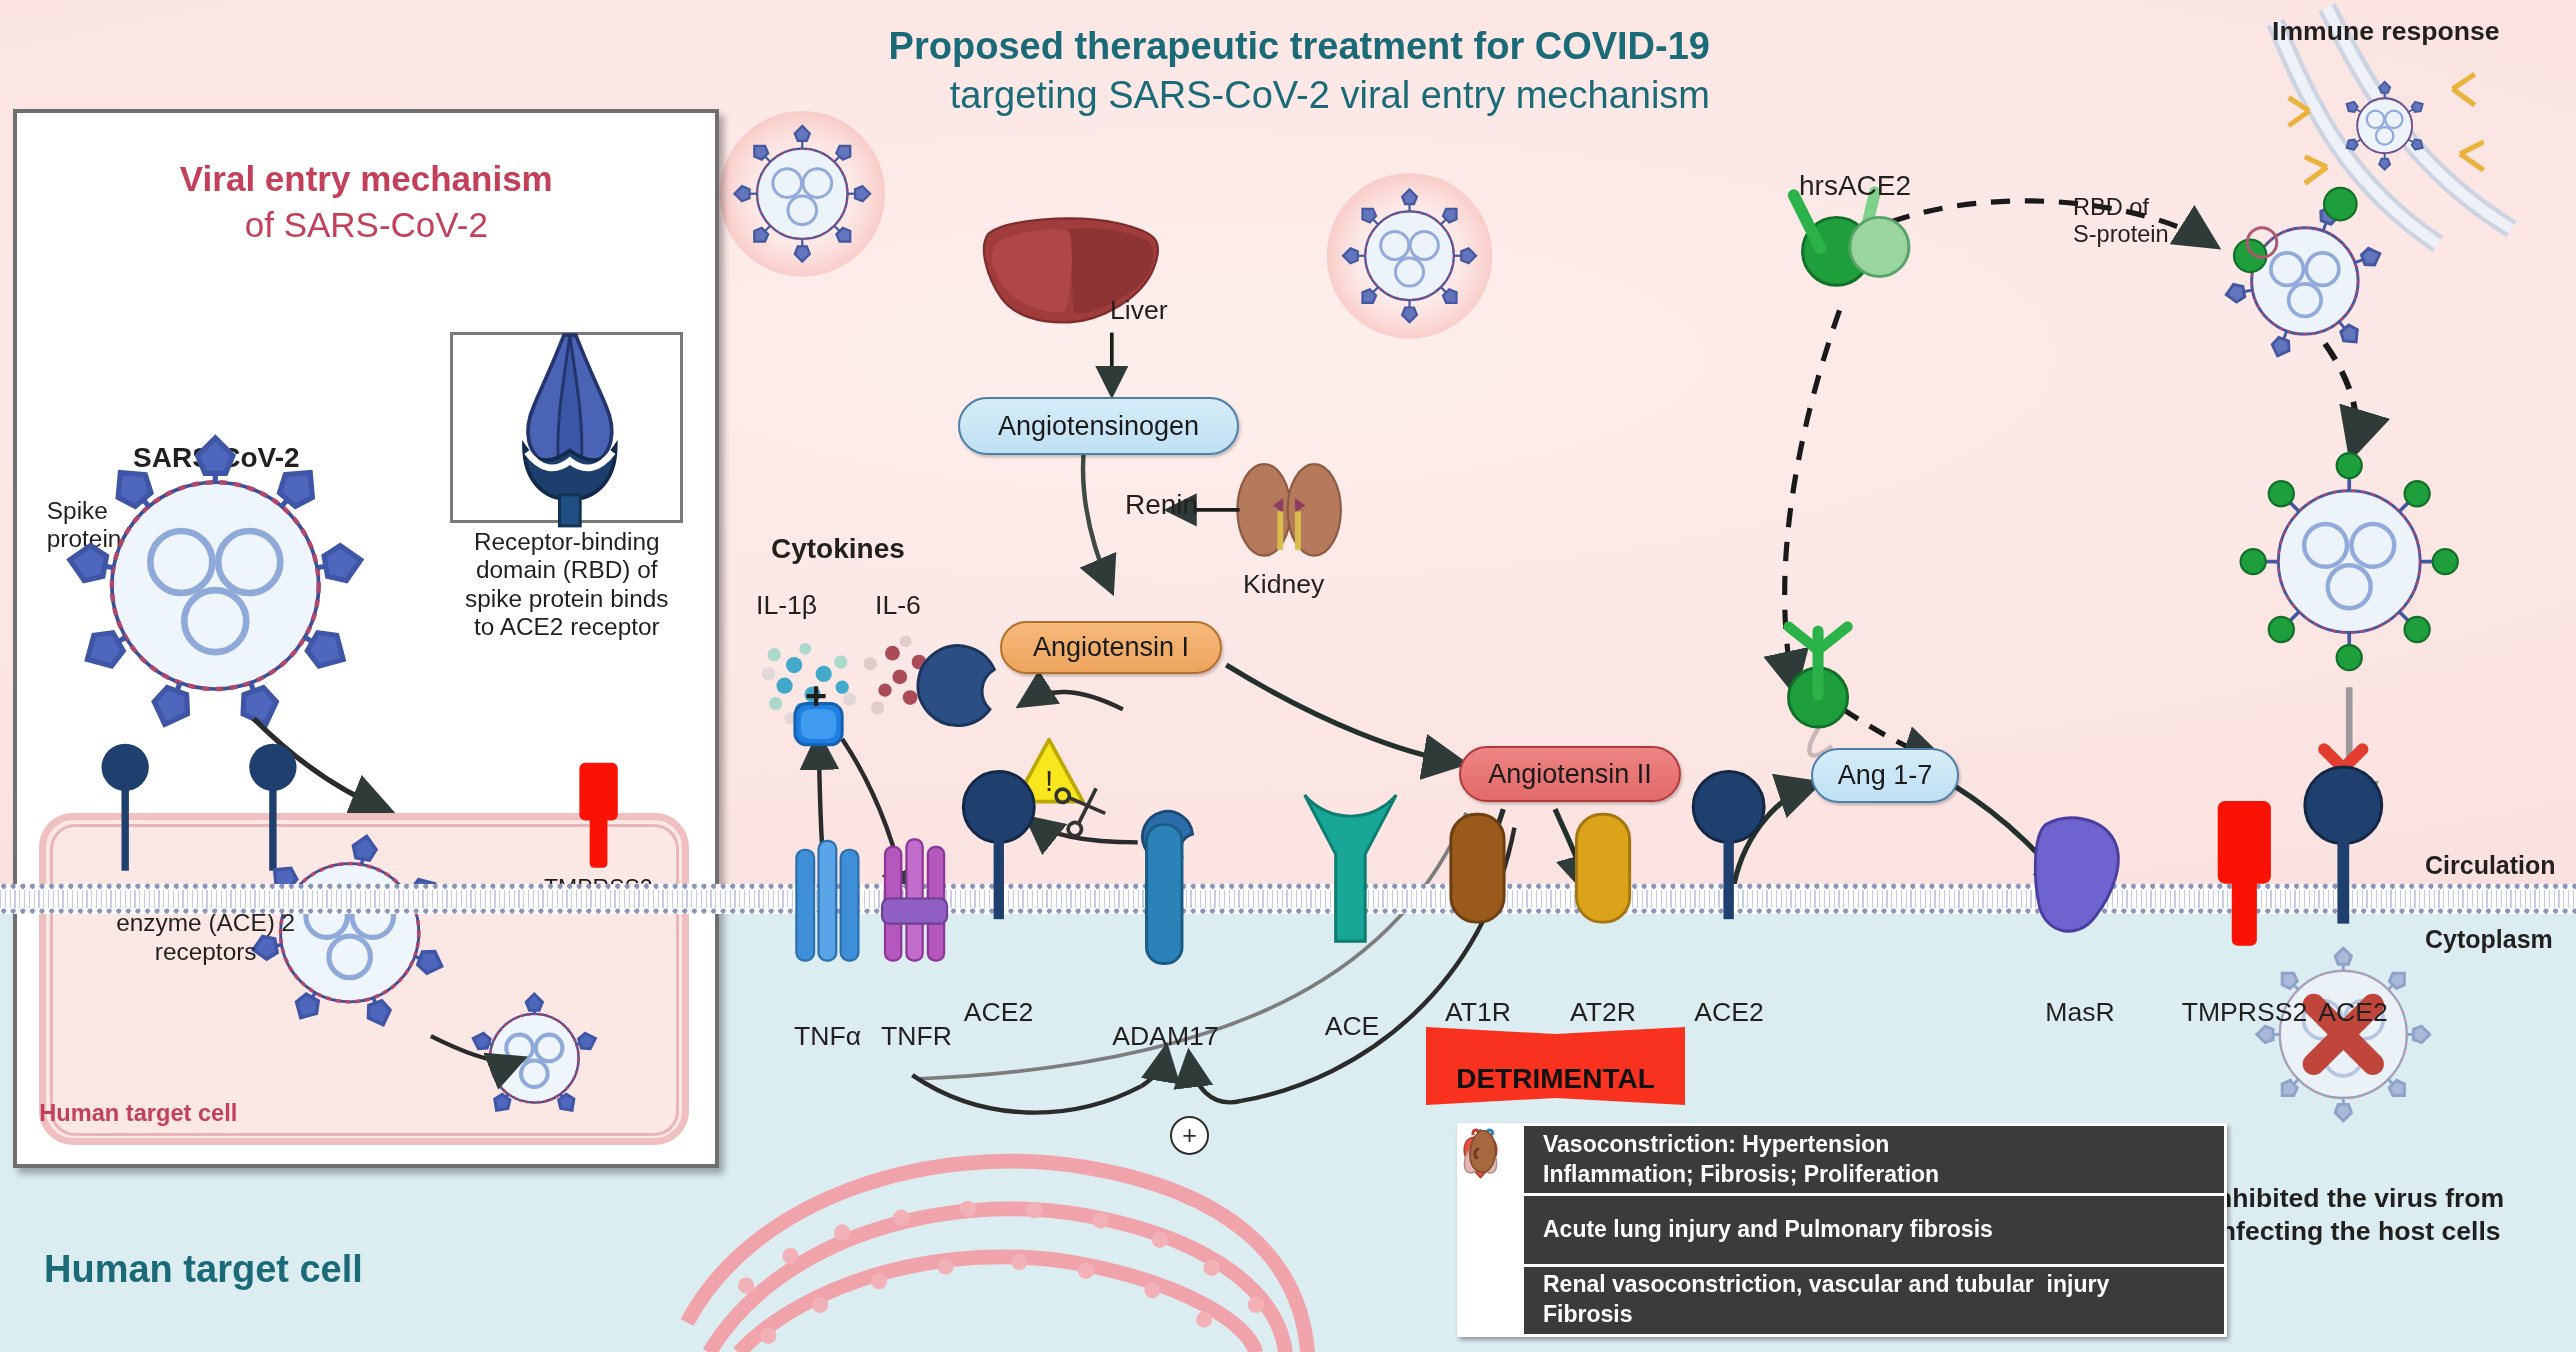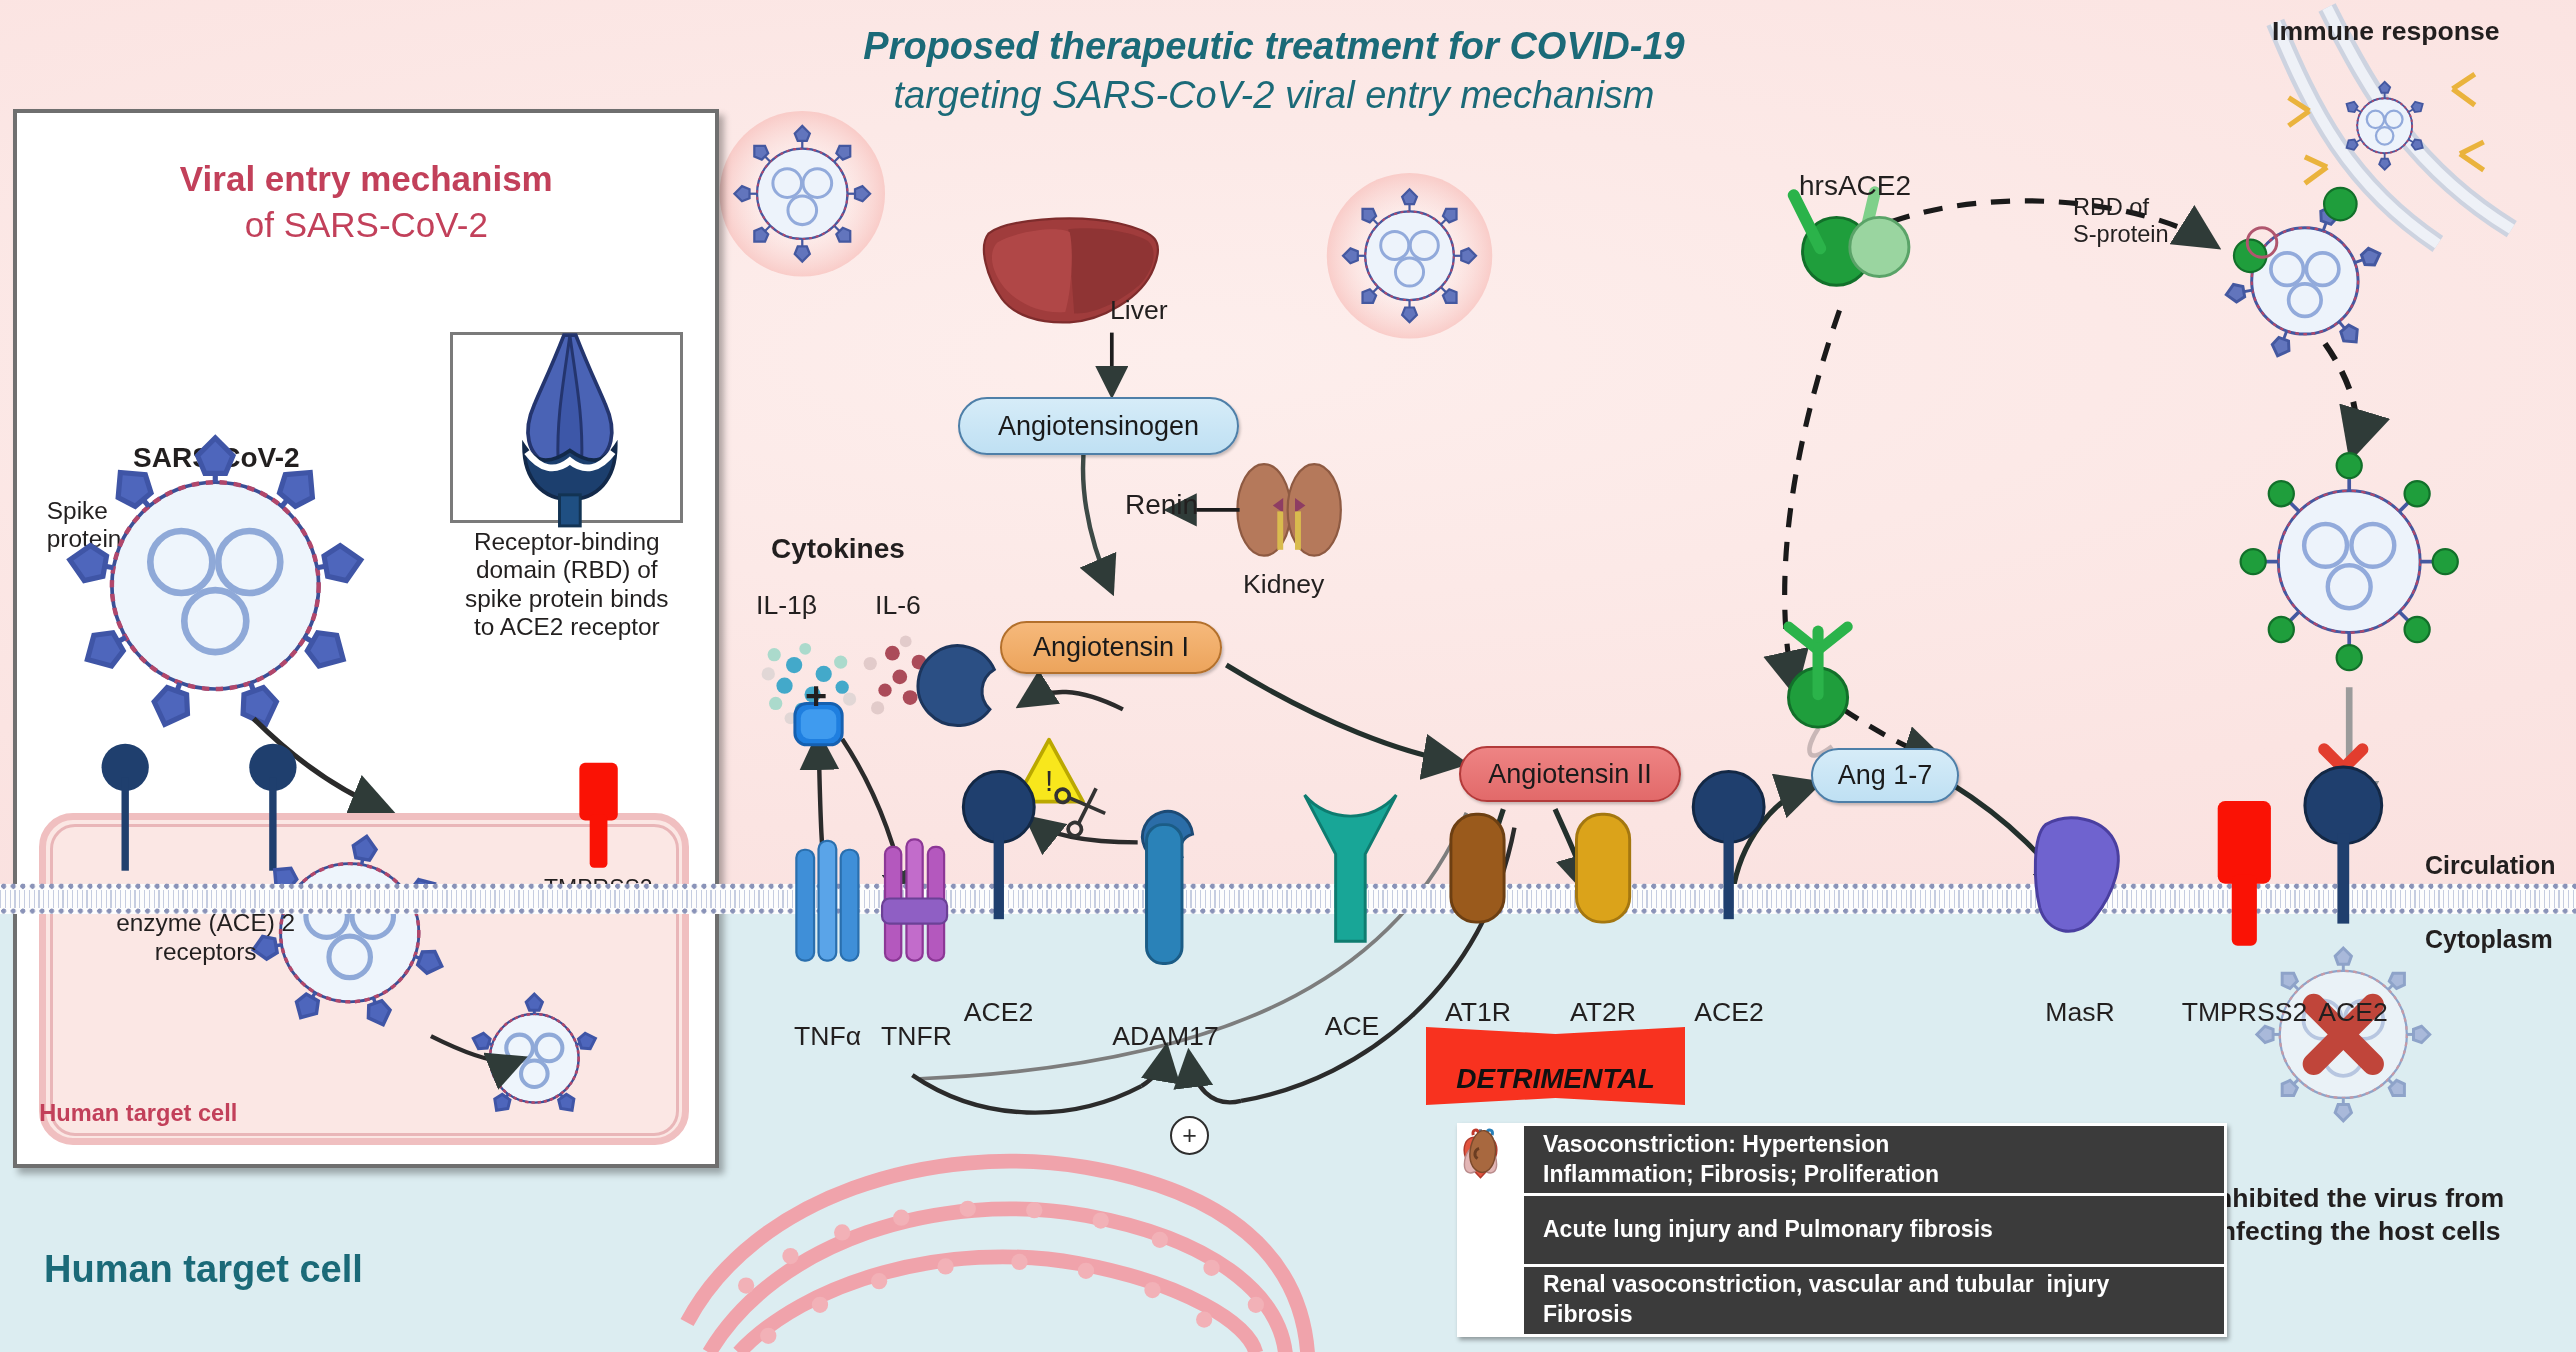--- a/index.html
+++ b/index.html
@@ -11,41 +11,41 @@
              background:radial-gradient(120% 90% at 46% 40%, #fdeeec 0%, #fbe4e2 60%, #f9dedd 100%);}
   .cyto-band{position:absolute;left:0;top:910px;width:100%;height:443px;background:#dcedf1;}
   .membrane{position:absolute;left:0;top:884px;width:100%;height:29.5px;background:#fdfdfd;}
   .membrane:before,.membrane:after{content:"";position:absolute;left:0;width:100%;height:6.6px;
      background-image:radial-gradient(circle at 3.7px 3px,#8a93b8 2.4px, rgba(0,0,0,0) 2.7px);
      background-size:9.6px 6.6px;}
   .membrane:before{top:-0.7px;} .membrane:after{bottom:-0.7px;}
   .membrane .tails{position:absolute;left:0;top:5.9px;width:100%;height:17.7px;
      background-image:repeating-linear-gradient(90deg,#c6cde0 0 1.2px, rgba(0,0,0,0) 1.2px 4.8px);}
   
-  .ttl{position:absolute;text-align:center;color:#1b6a78;font-weight:bold;font-style:italic;}
+  .ttl{position:absolute;text-align:right;color:#1b6a78;font-weight:bold;}
   .lbl{position:absolute;color:#221f1f;white-space:pre;line-height:1.16;}
   .lbl.c{text-align:center;}
   
   .inset{position:absolute;left:13.3px;top:109px;width:706px;height:1059px;background:#fff;
          border:4.4px solid #6f6f6f;box-shadow:5.2px 5.9px 6.6px rgba(0,0,0,.30);box-sizing:border-box;}
   .inset-ttl{position:absolute;width:100%;text-align:center;color:#c2405a;font-weight:bold;}
   .innerbox{position:absolute;border:3px solid #7a7a7a;background:#fff;box-sizing:border-box;}
   .hostcell{position:absolute;background:#fbe7e4;border:7.4px solid #f0bfc0;border-radius:34px;box-sizing:border-box;}
   .hostcell-in{position:absolute;border:3px solid #e9b6b8;border-radius:25px;box-sizing:border-box;}
   
   .pill{position:absolute;display:flex;align-items:center;justify-content:center;
         border-radius:738px;font-weight:normal;color:#1a1a1a;box-sizing:border-box;
         box-shadow:1.5px 2.2px 3px rgba(0,0,0,.22);}
   .pill.blue{background:linear-gradient(180deg,#d6ecf8,#bfe0f3);border:2.2px solid #4e7fa8;}
   .pill.orange{background:linear-gradient(180deg,#f6b97b,#eca45c);border:2.2px solid #b3702c;}
   .pill.red{background:linear-gradient(180deg,#ee8484,#e26a6a);border:2.2px solid #b33a3a;}
   
   .banner{position:absolute;display:flex;align-items:flex-end;justify-content:center;
           font-weight:bold;color:#111;padding-bottom:10.3px;box-sizing:border-box;
-          filter:drop-shadow(2.2px 3px 2.2px rgba(0,0,0,.3));font-style:italic;}
+          filter:drop-shadow(2.2px 3px 2.2px rgba(0,0,0,.3));}
   .banner.det{background:#f8321f;clip-path:polygon(0 0,50% 9%,100% 0,100% 100%,50% 91%,0 100%);}
   .banner.pro{background:#29f318;clip-path:polygon(0 0,50% 9%,100% 0,100% 100%,50% 91%,0 100%);}
   
   .legend{position:absolute;background:#3b3b3b;border:3px solid #fff;box-shadow:2.2px 3px 4.4px rgba(0,0,0,.35);
           display:flex;box-sizing:border-box;}
   .legend-icons{width:64px;background:#fff;display:flex;flex-direction:column;flex:0 0 64px;}
   .legend-icons>div{flex:1;display:flex;align-items:center;justify-content:center;}
   .legend-rows{flex:1;display:flex;flex-direction:column;}
   .legend-row{flex:1;display:flex;align-items:center;color:#fff;padding-left:19px;line-height:1.3;
               border-bottom:3px solid #fff;box-sizing:border-box;white-space:pre;}

